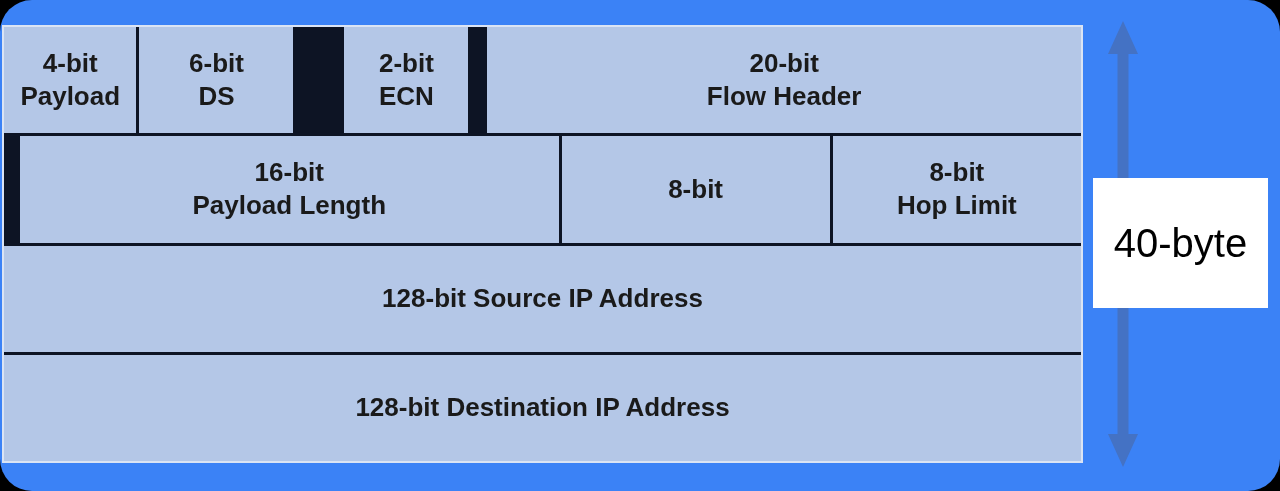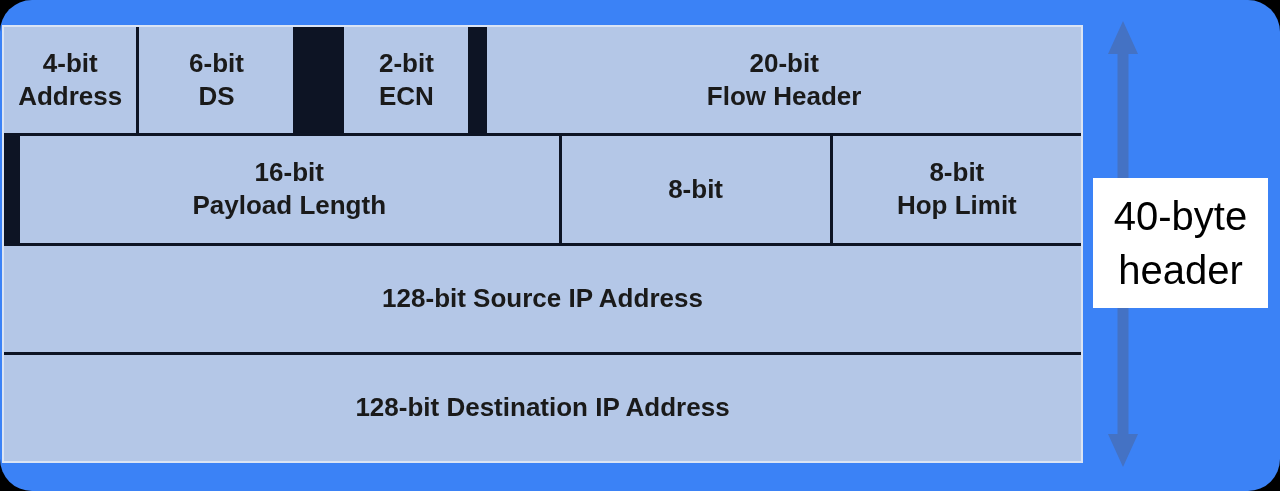--- a/index.html
+++ b/index.html
@@ -81,21 +81,21 @@
 </head>
 <body>
 
 <div class="stage">
 
   <div class="tbl">
 
     <div class="row">
       <div class="cell c-version">
         <span>4-bit</span>
-        <span>Address</span>
+        <span>Payload</span>
       </div>
       <div class="cell c-ds">
         <span>6-bit</span>
         <span>DS</span>
       </div>
       <div class="cell c-ecn">
         <span>2-bit</span>
         <span>ECN</span>
       </div>
       <div class="cell c-flow">
@@ -133,16 +133,15 @@
   </div>
 
   <svg class="arrow-svg" viewBox="0 0 32 446" xmlns="http://www.w3.org/2000/svg">
     <rect x="10.5" y="30" width="11" height="386" fill="#4472c4"></rect>
     <polygon points="16,0 31,33 1,33" fill="#4472c4"></polygon>
     <polygon points="16,446 31,413 1,413" fill="#4472c4"></polygon>
   </svg>
 
   <div class="note">
     <span>40-byte</span>
-    <span>header</span>
   </div>
 
 </div>
 
 </body></html>

